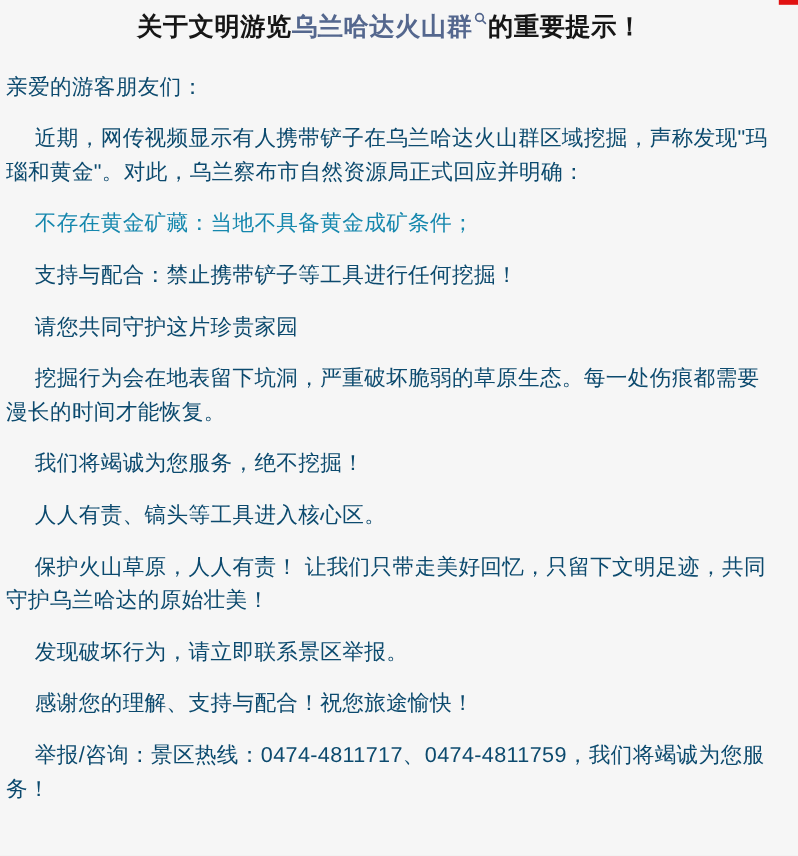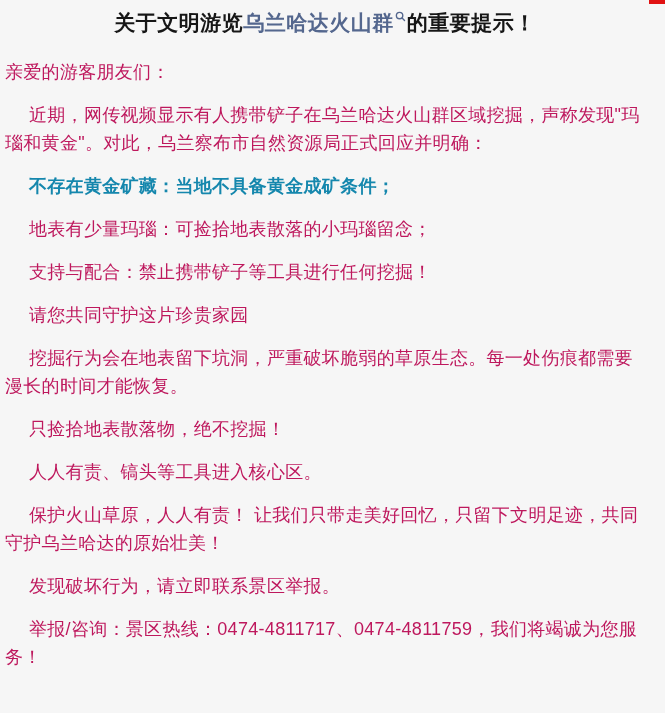--- a/index.html
+++ b/index.html
@@ -42,49 +42,49 @@
   .entity-search-icon {
     display: inline-block;
     position: relative;
     top: -8px;
     margin: 0 1px;
   }
   .body-text p {
     margin: 15px 0;
     font-size: 18px;
     line-height: 28px;
-    color: #be185d;
+    color: #0c4a6e;
     letter-spacing: 0.3px;
   }
   .body-text p.indent { text-indent: 24px; }
   .body-text p.emphasis {
     color: var(--emphasis-color, #1587ad);
-    font-weight: bold;
+    font-weight: normal;
   }
 </style>
 </head>
 <body>
 
 <div class="page">
 
   <div class="corner-mark"></div>
 
   <h1 class="title"><span>关于文明游览</span><span class="entity-link"><span>乌兰哈达火山群</span><span class="entity-search-icon"><svg width="11" height="11" viewBox="0 0 12 12">
             <circle cx="5" cy="5" r="3.5" fill="none" stroke="#54678e" stroke-width="1.5"></circle>
             <line x1="7.7" y1="7.7" x2="10.4" y2="10.4" stroke="#54678e" stroke-width="1.5" stroke-linecap="round"></line>
           </svg></span></span><span>的重要提示！</span></h1>
 
   <div class="body-text">
     <p>亲爱的游客朋友们：</p>
     <p class="indent">近期，网传视频显示有人携带铲子在乌兰哈达火山群区域挖掘，声称发现"玛瑙和黄金"。对此，乌兰察布市自然资源局正式回应并明确：</p>
     <p class="indent emphasis">不存在黄金矿藏：当地不具备黄金成矿条件；</p>
-    <p class="indent">地表有少量玛瑙：可捡拾地表散落的小玛瑙留念；</p>
     <p class="indent">支持与配合：禁止携带铲子等工具进行任何挖掘！</p>
     <p class="indent">请您共同守护这片珍贵家园</p>
     <p class="indent">挖掘行为会在地表留下坑洞，严重破坏脆弱的草原生态。每一处伤痕都需要漫长的时间才能恢复。</p>
-    <p class="indent">只捡拾地表散落物，绝不挖掘！</p>
+    <p class="indent">我们将竭诚为您服务，绝不挖掘！</p>
     <p class="indent">人人有责、镐头等工具进入核心区。</p>
     <p class="indent">保护火山草原，人人有责！ 让我们只带走美好回忆，只留下文明足迹，共同守护乌兰哈达的原始壮美！</p>
     <p class="indent">发现破坏行为，请立即联系景区举报。</p>
+    <p class="indent">感谢您的理解、支持与配合！祝您旅途愉快！</p>
     <p class="indent">举报/咨询：景区热线：0474-4811717、0474-4811759，我们将竭诚为您服务！</p>
   </div>
 
 </div>
 
 </body></html>

